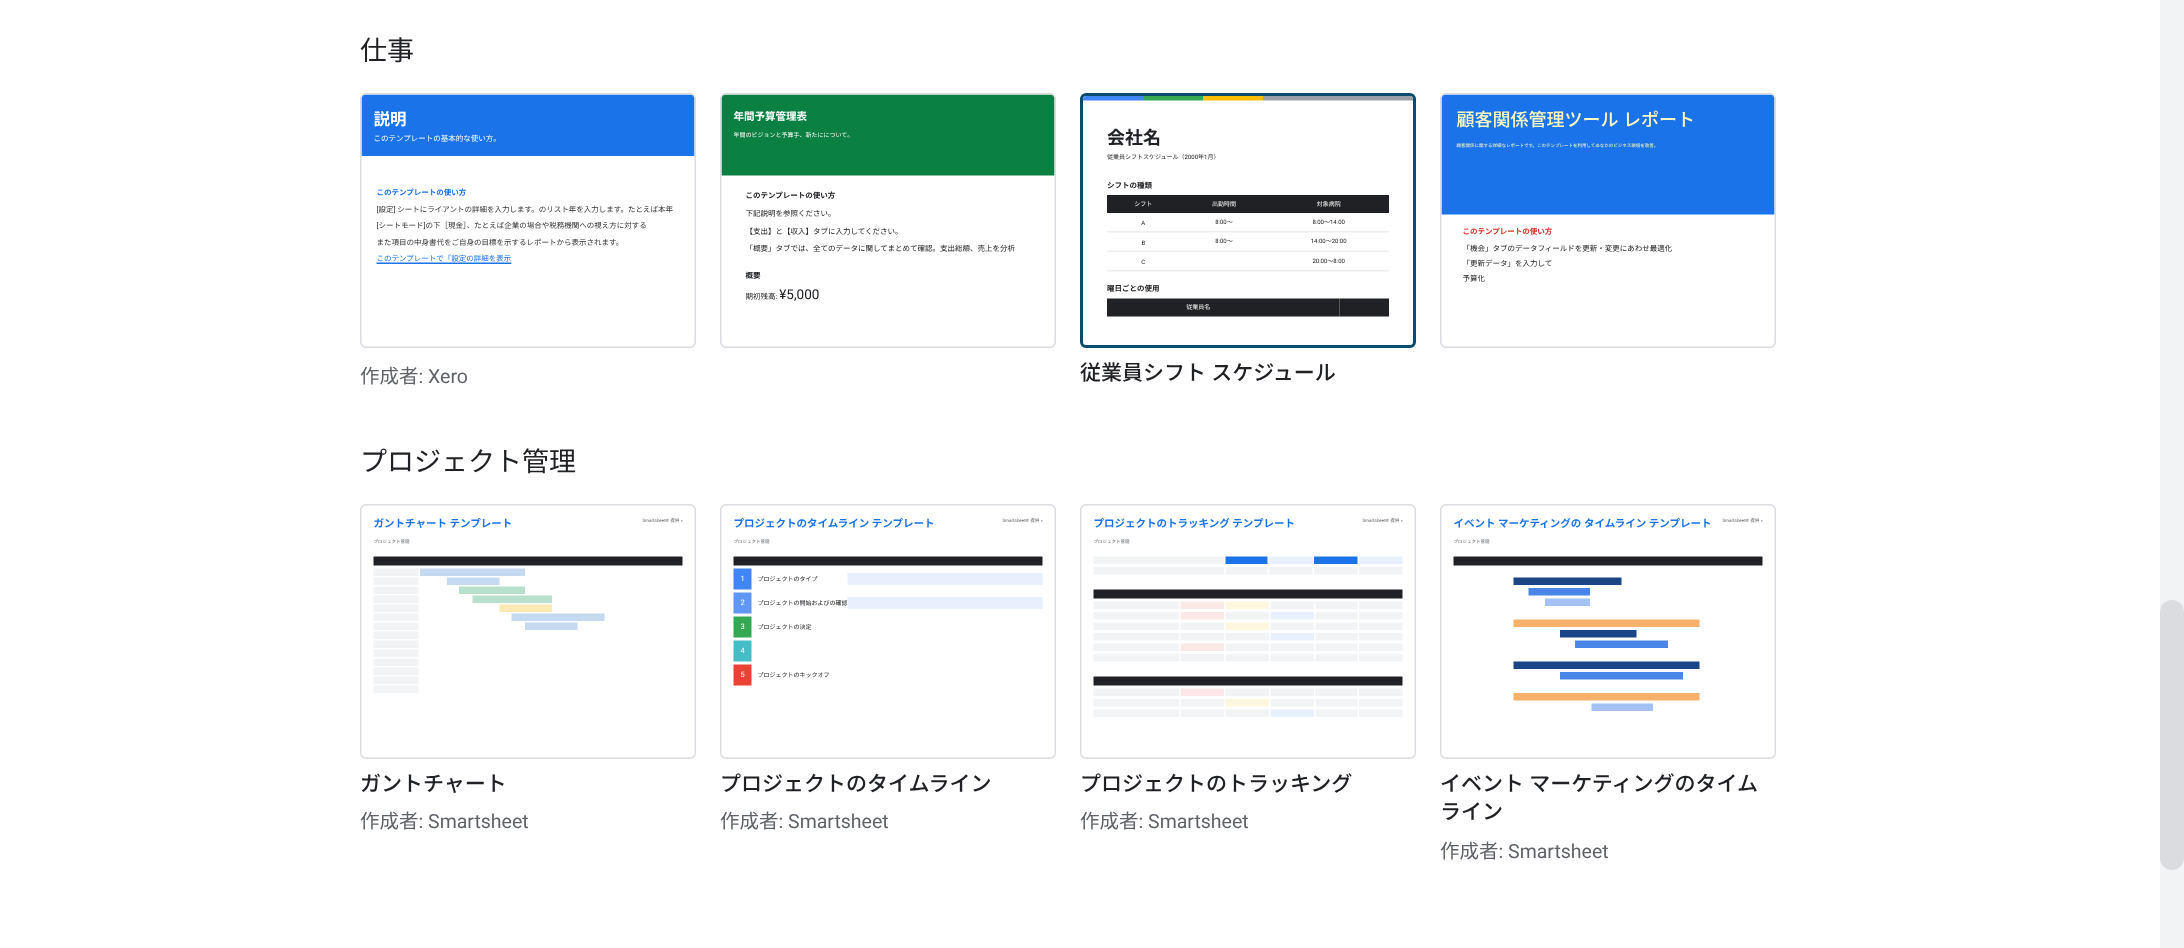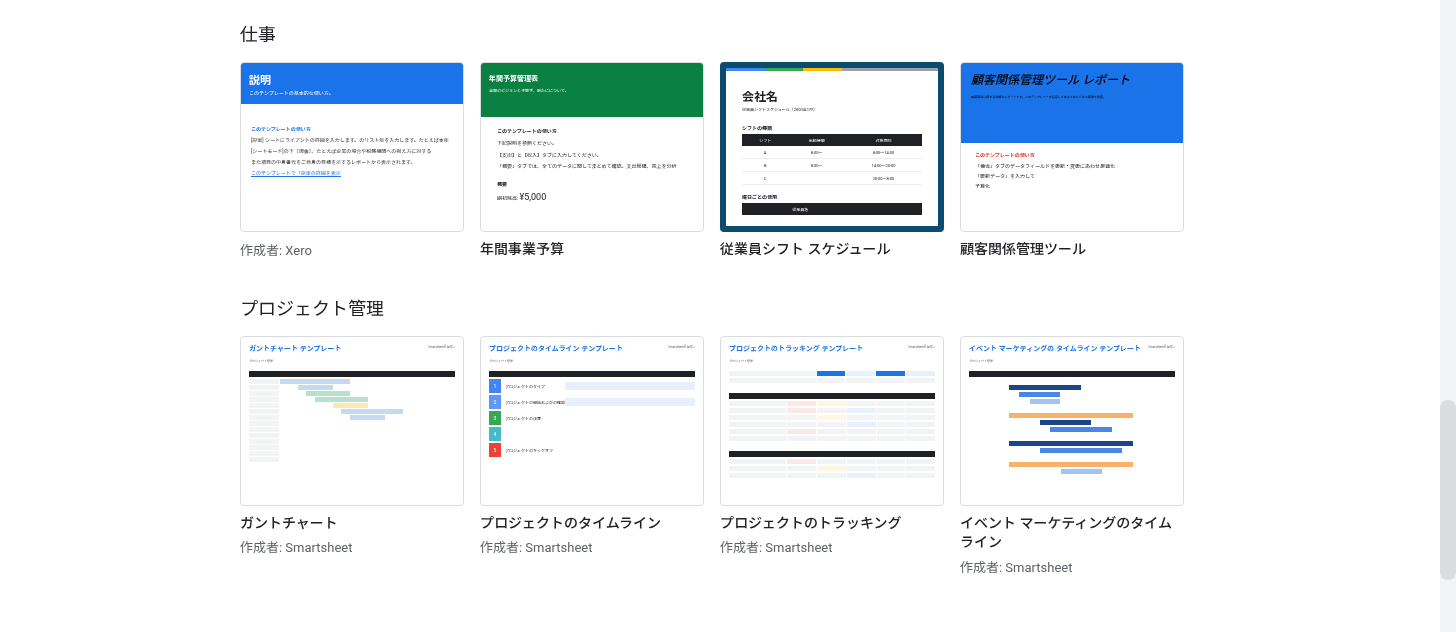--- a/index.html
+++ b/index.html
@@ -35,21 +35,21 @@
       height: 170px;
       border: 1px solid #dadce0;
       border-radius: 4px;
       background: #fff;
       overflow: hidden;
       margin-bottom: 8px;
       position: relative;
       padding: 10px;
     }
     .thumbnail.highlighted {
-      border: 6px solid #0c4a6e;
+      border: 2px solid #0c4a6e;
     }
     .template-title {
       font-size: 14px;
       font-weight: 500;
       color: #202124;
       margin-bottom: 4px;
       line-height: 1.4;
     }
     .template-author {
       font-size: 13px;
@@ -164,25 +164,24 @@
     }
     .thumb-shift-table td {
       padding: 3px;
       text-align: center;
       border-bottom: 1px solid #eee;
     }
     
     
     .thumb-crm-header {
       background: #1a73e8;
-      color: #000000;
+      color: #fef9c3;
       padding: 10px;
       margin: -10px -10px 8px -10px;
       height: 80px;
-      font-style: italic;
     }
     .thumb-crm-header .t1 {
       font-size: 12px;
       font-weight: 500;
       margin-bottom: 6px;
       line-height: 1.3;
     }
     .thumb-crm-header .t2 {
       font-size: 3px;
       line-height: 1.4;
@@ -372,21 +371,20 @@
           <div class="item">下記説明を参照ください。</div>
           <div class="item">【支出】と【収入】タブに入力してください。</div>
           <div class="item">「概要」タブでは、全てのデータに関してまとめて確認。支出総額、売上を分析</div>
           <div style="margin-top: 10px;">
             <div class="item bold">概要</div>
             <span class="item">期初残高:</span>
             <span class="lg">¥5,000</span>
           </div>
         </div>
       </div>
-      <div class="template-title">年間事業予算</div>
     </div>
 
     <div class="template-card">
       <div class="thumbnail highlighted">
         <div class="thumb-shift-topline">
           <div class="s1"></div>
             <div class="s2"></div>
             <div class="s3"></div>
             <div class="s4"></div>
         </div>
@@ -440,21 +438,20 @@
           <div class="t1">顧客関係管理ツール レポート</div>
           <div class="t2">顧客関係に関する詳細なレポートです。このテンプレートを利用してあなたのビジネス環境を改善。</div>
         </div>
         <div class="thumb-crm-body">
           <div class="h">このテンプレートの使い方</div>
           <div class="item">「機会」タブのデータフィールドを更新・変更にあわせ最適化</div>
           <div class="item">「更新データ」を入力して</div>
           <div class="item">予算化</div>
         </div>
       </div>
-      <div class="template-title">顧客関係管理ツール</div>
     </div>
 
   </div>
 </div>
 
 <div class="section">
   <h2 class="section-title">プロジェクト管理</h2>
   <div class="templates-row">
 
     <div class="template-card">

